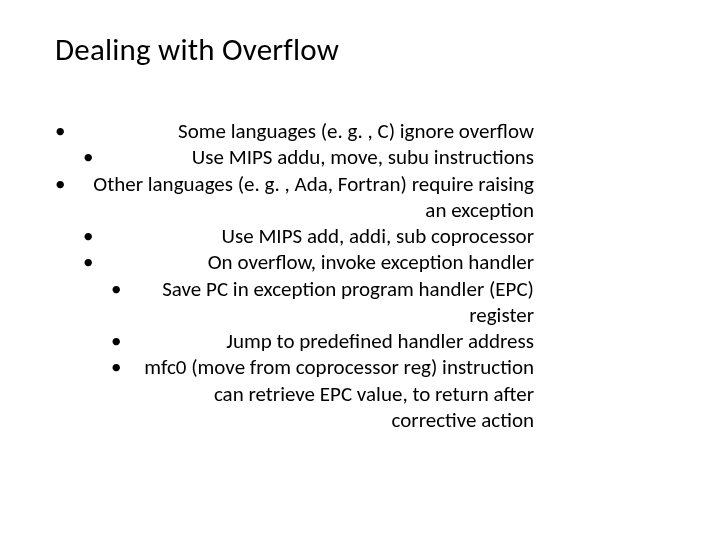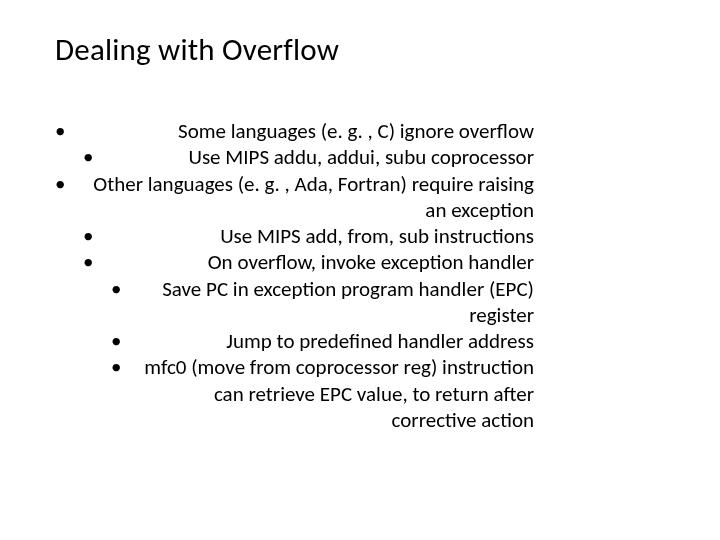--- a/index.html
+++ b/index.html
@@ -51,31 +51,31 @@
 
   <div class="content">
 
     <div class="row l0">
       <span class="bullet">•</span>
       <span class="text">Some languages (e. g. , C) ignore overflow</span>
     </div>
 
     <div class="row l1">
       <span class="bullet">•</span>
-      <span class="text">Use MIPS addu, addui, subu coprocessor</span>
+      <span class="text">Use MIPS addu, move, subu instructions</span>
     </div>
 
     <div class="row l0">
       <span class="bullet">•</span>
       <span class="text">Other languages (e. g. , Ada, Fortran) require raising an exception</span>
     </div>
 
     <div class="row l1">
       <span class="bullet">•</span>
-      <span class="text">Use MIPS add, from, sub instructions</span>
+      <span class="text">Use MIPS add, addi, sub coprocessor</span>
     </div>
 
     <div class="row l1">
       <span class="bullet">•</span>
       <span class="text">On overflow, invoke exception handler</span>
     </div>
 
     <div class="row l2">
       <span class="bullet">•</span>
       <span class="text">Save PC in exception program handler (EPC) register</span>

